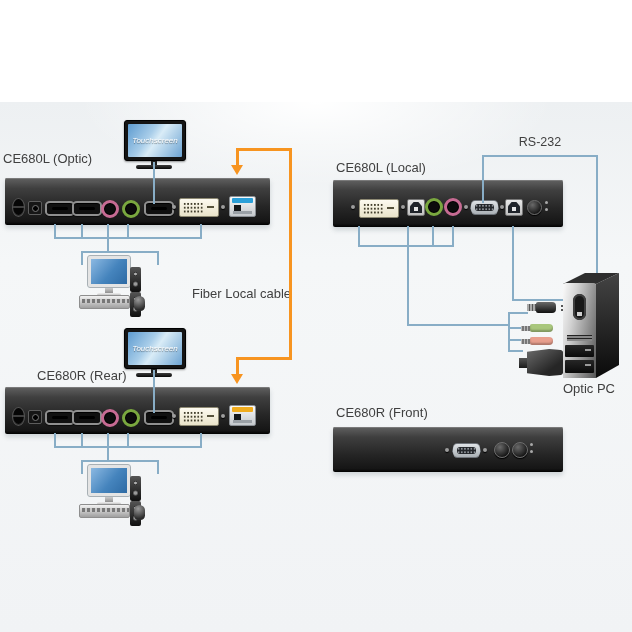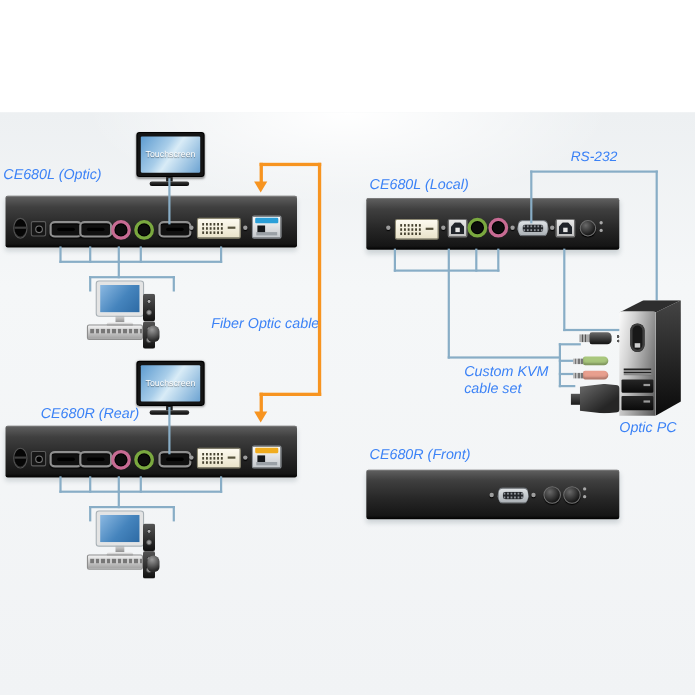--- a/index.html
+++ b/index.html
@@ -1,21 +1,21 @@
 <!DOCTYPE html>
 <html><head>
 <meta charset="utf-8">
 <style>
   html,body{margin:0;padding:0;background:#fff;}
   #stage{position:relative;width:632px;height:632px;overflow:hidden;
          font-family:"Liberation Sans",sans-serif;color:#3d3d3d;background:#fff;}
   .bgband{position:absolute;left:0;top:102px;right:0;bottom:0;
           background:radial-gradient(ellipse 340px 120px at 50% 0%,#ffffff 0%,rgba(255,255,255,0) 70%),
                      linear-gradient(180deg,#edf0f2 0%,#f5f7f8 30%,#f1f3f5 100%);}
-  .lbl{position:absolute;font-size:13px;line-height:15px;color:#3b82f6;white-space:nowrap;font-style:italic;}
+  .lbl{position:absolute;font-size:13px;line-height:15px;color:#404040;white-space:nowrap;}
   
   .panel{position:absolute;border-radius:2px;
          background:linear-gradient(180deg,#616161 0%,#3f3f3f 22%,#262626 60%,#151515 93%,#000 100%);
          box-shadow:0 3px 5px rgba(40,60,70,.18), inset 0 1px 0 #7a7a7a;}
   .rear{left:5px;width:265px;height:47px;}
   .front{left:333px;width:230px;}
   .panel > span,.panel > i{position:absolute;display:block;}
   
   .grommet{width:11px;height:17px;border-radius:50%;background:#060606;border:1px solid #555;
            box-shadow:inset 0 -1px 0 #333;}
@@ -51,21 +51,21 @@
               background-image:radial-gradient(circle,#8d9298 28%,transparent 34%);background-size:3.2px 3.5px;}
   .pushbtn{border-radius:50%;background:radial-gradient(circle at 35% 30%,#6a6a6a,#181818 72%);
            border:1px solid #6e6e6e;box-shadow:0 1px 1px #000;}
   .ledcol i{display:block;width:3px;height:3px;border-radius:50%;background:#a8a8a8;margin-bottom:4px;}
   
   .bl{position:absolute;background:#88adc6;}
   .ol{position:absolute;background:#f79420;}
   .oarrow{position:absolute;width:0;height:0;border-left:6px solid transparent;
           border-right:6px solid transparent;border-top:10px solid #f79420;}
   
-  .ts{position:absolute;width:60px;}
+  .ts{position:absolute;width:60px;font-style:italic;}
   .ts .bezel{width:54px;height:33px;background:#141414;border:1px solid #000;border-radius:3px;
              padding:3px;box-shadow:0 1px 2px rgba(0,0,0,.4);}
   .ts .scr{width:100%;height:100%;border-radius:1px;display:flex;align-items:center;justify-content:center;
            background:linear-gradient(125deg,#5d9bd0 0%,#a8cde9 38%,#d9ecf7 52%,#6ca3d2 100%);
            font-size:8px;color:#fff;text-shadow:0 1px 1px rgba(0,0,0,.45);}
   .ts .neck{width:6px;height:4px;background:#1d1d1d;margin:0 auto;}
   .ts .foot{width:36px;height:4px;background:linear-gradient(#3c3c3c,#070707);border-radius:2px;margin:0 auto;}
   
   .cluster{position:absolute;width:88px;height:58px;}
   .cluster > span{position:absolute;display:block;}
@@ -140,25 +140,21 @@
     </div>
     <div class="neck"></div>
     <div class="foot"></div>
   </div>
 
   <div class="lbl" style="left:3px;top:151px;">CE680L (Optic)</div>
   <div class="lbl" style="left:3px;top:368px;margin-left:34px;">CE680R (Rear)</div>
   <div class="lbl" style="left:336px;top:160px;">CE680L (Local)</div>
   <div class="lbl" style="left:336px;top:405px;">CE680R (Front)</div>
   <div class="lbl" style="left:482px;top:135px;width:116px;text-align:center;font-size:12.5px;">RS-232</div>
-  <div class="lbl" style="left:192px;top:286px;">Fiber Optic cable</div>
-  <div class="lbl" style="left:422px;top:330px;">
-    <span>Custom KVM</span><br>
-    <span>cable set</span>
-  </div>
+  <div class="lbl" style="left:192px;top:286px;">Fiber Local cable</div>
   <div class="lbl" style="left:556px;top:381px;width:66px;text-align:center;">Optic PC</div>
 
   <div class="panel rear" style="top:178px;">
     <span class="grommet" style="left:7px;top:20px;"></span>
     <span class="pwr" style="left:23px;top:23px;"></span>
     <span class="hdmi" style="left:40px;top:23px;"></span>
     <span class="hdmi" style="left:67px;top:23px;"></span>
     <span class="jack pink" style="left:96px;top:22px;"></span>
     <span class="jack green" style="left:117px;top:22px;"></span>
     <span class="hdmi" style="left:139px;top:23px;"></span>

